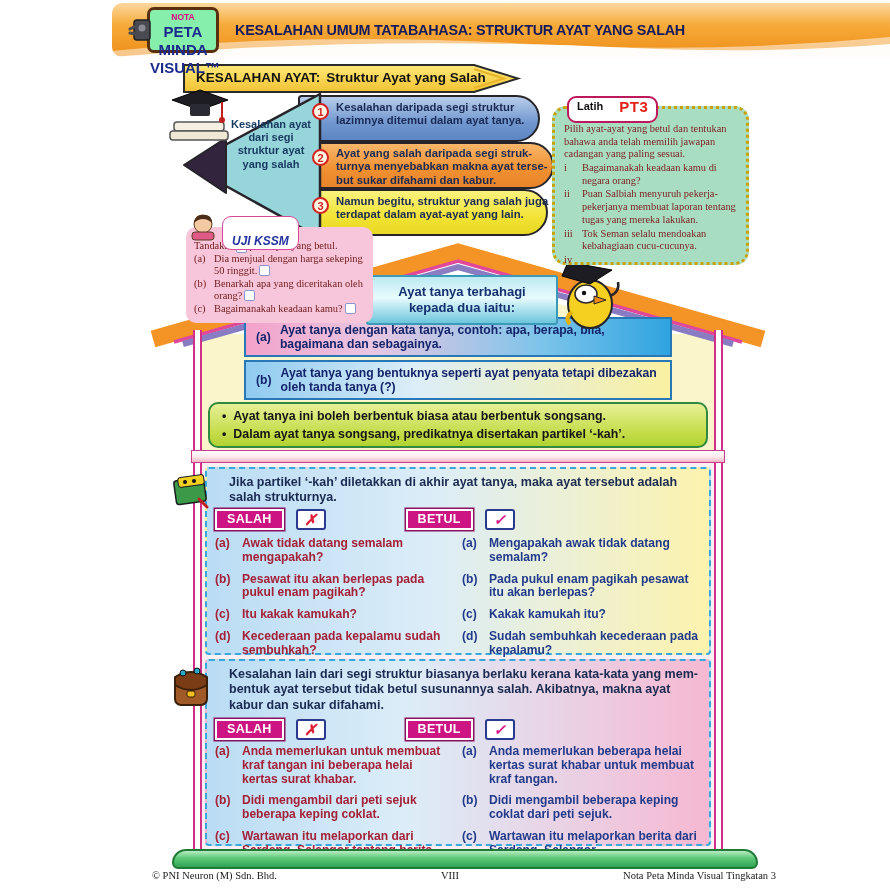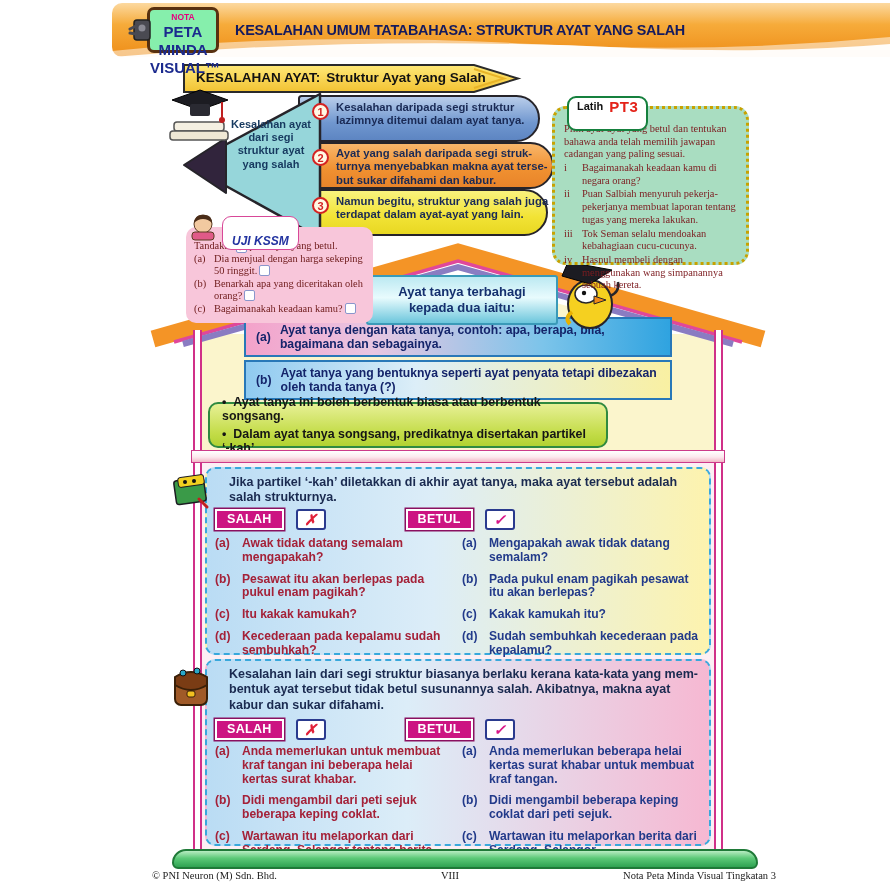--- a/index.html
+++ b/index.html
@@ -40,22 +40,22 @@
     display:flex; align-items:center; justify-content:center; margin-top:2px;}
   .stripe-text { font-size:11.3px; font-weight:bold; color:#1a2a55; line-height:1.18; }
   #cone-svg { position:absolute; left:0; top:0; }
   #cone-label { position:absolute; left:50px; top:26px; width:82px; text-align:center;
     font-size:11px; font-weight:bold; color:#16395f; line-height:1.2; }
 
   
   #latih-box { left:552px; top:106px; width:197px; height:159px; background:#a9ddc1;
     border:3px dotted #c8a200; border-radius:14px; z-index:6; padding:14px 8px 4px 9px;
     font-family:"Liberation Serif", serif; color:#7c1c20; font-size:10.4px; line-height:1.22; }
-  #latih-pill { position:absolute; top:-13px; left:12px; background:#fff; border:2px solid #15803d;
-    border-radius:9px; padding:0 8px 13px 8px; display:flex; align-items:center; gap:6px; }
+  #latih-pill { position:absolute; top:-13px; left:12px; background:#fff; border:2px solid #be185d;
+    border-radius:9px; padding:0 8px 5px 8px; display:flex; align-items:center; gap:16px; }
   #latih-pill .word { font-size:11px; font-weight:bold; color:#111; font-family:"Liberation Sans",sans-serif;}
   #latih-pill .pt3 { font-size:15px; font-weight:900; color:#e42218; font-family:"Liberation Sans",sans-serif; letter-spacing:.5px;}
   .latih-item { display:flex; gap:4px; margin-top:1px;}
   .latih-item .rn { flex:0 0 14px; }
 
   
   #uji-box { left:186px; top:227px; width:187px; height:96px; background:#f8c6da; border-radius:10px;
     z-index:6; padding:13px 5px 3px 8px; font-family:"Liberation Serif", serif; color:#6e1a1a;
     font-size:10.4px; line-height:1.2; }
   #uji-pill { position:absolute; top:-11px; left:36px; background:#fff; border:1.5px solid #d84898;
@@ -82,33 +82,33 @@
     text-align:center; font-size:13px; font-weight:bold; color:#15306e; line-height:1.2; padding:2px 8px;}
   #chick-icon { left:556px; top:256px; z-index:3; }
 
   .type-box { left:244px; width:428px; height:40px; z-index:2; border:2px solid #2878b8;
     display:flex; align-items:center; gap:9px; padding:2px 10px; font-size:12.2px; font-weight:bold;
     color:#14246a; line-height:1.18; }
   #type-a { top:317px; background:linear-gradient(90deg,#f4a2ca 0%,#e8c6e2 30%,#7cc4ea 70%,#2fa3e0 100%); }
   #type-b { top:360px; background:linear-gradient(90deg,#8fcaf0 0%,#dceef8 40%,#f9f0a2 100%); }
   .type-label { flex:0 0 auto; }
 
-  #notes-box { left:208px; top:402px; width:400px; height:46px; z-index:2;
+  #notes-box { left:208px; top:402px; width:500px; height:46px; z-index:2;
     background:linear-gradient(180deg,#e7f096 0%,#c3dc48 70%,#b2d232 100%);
     border:2px solid #2f8a40; border-radius:10px; padding:16px 12px; display:flex;
     flex-direction:column; justify-content:center; gap:3px;}
   .note-line { font-size:12.4px; font-weight:bold; color:#151515; line-height:1.15; }
   .note-line::before { content:"•"; margin-right:7px; }
 
   #divider { left:191px; top:450px; width:534px; height:13px; z-index:2;
     background:linear-gradient(180deg,#ffffff 0%,#fce8ee 55%,#f2b6c6 100%);
     border:1.5px solid #cc3a8a; }
 
   
-  .qsection { width:506px; border:2px dashed #38a8dc; border-radius:10px; z-index:2; }
+  .qsection { width:506px; border:2px dashed #38a8dc; border-radius:4px; z-index:2; }
   #section-kah { left:205px; top:467px; height:188px;
     background:linear-gradient(90deg,#badcf4 0%,#dcedf8 45%,#fdf3ae 100%); }
   #section-struktur { left:205px; top:659px; height:187px;
     background:linear-gradient(90deg,#badcf4 0%,#dcedf8 40%,#f6b8d2 100%); }
   .sec-icon { position:absolute; left:-38px; top:0px; }
   .sec-intro { position:absolute; left:22px; top:6px; width:472px; font-size:12.5px; font-weight:bold;
     color:#1a2a50; line-height:1.22; }
   .badge-row { position:absolute; left:8px; display:flex; align-items:center; }
   .badge { background:#cc1482; color:#fff; font-weight:bold; font-size:12.5px; padding:1px 10px 2px 10px;
     border:2px solid #fff; box-shadow:0 0 0 1.5px #8a1060; letter-spacing:.3px; }
@@ -216,21 +216,20 @@
     <div class="latih-item">
       <span class="rn">ii</span>
       <span>Puan Salbiah menyuruh pekerja-pekerjanya membuat laporan tentang tugas yang mereka lakukan.</span>
     </div>
     <div class="latih-item">
       <span class="rn">iii</span>
       <span>Tok Seman selalu mendoakan kebahagiaan cucu-cucunya.</span>
     </div>
     <div class="latih-item">
       <span class="rn">iv</span>
-      <span>Hasnul membeli dengan menggunakan wang simpanannya sebuah kereta.</span>
     </div>
   </div>
 
   <div class="abs" id="uji-box">
     <svg id="girl-icon" width="34" height="32" viewBox="0 0 34 32">
       <circle cx="17" cy="13" r="9" fill="#f2c9a0" stroke="#5a3a20"></circle>
       <path d="M8,12 Q9,3 17,4 Q26,3 26,12 Q22,8 17,8 Q12,8 8,12 Z" fill="#4a2c18"></path>
       <rect x="6" y="21" width="22" height="8" rx="3" fill="#e05a88" stroke="#5a3a20"></rect>
     </svg>
     <div id="uji-pill">UJI KSSM</div>

